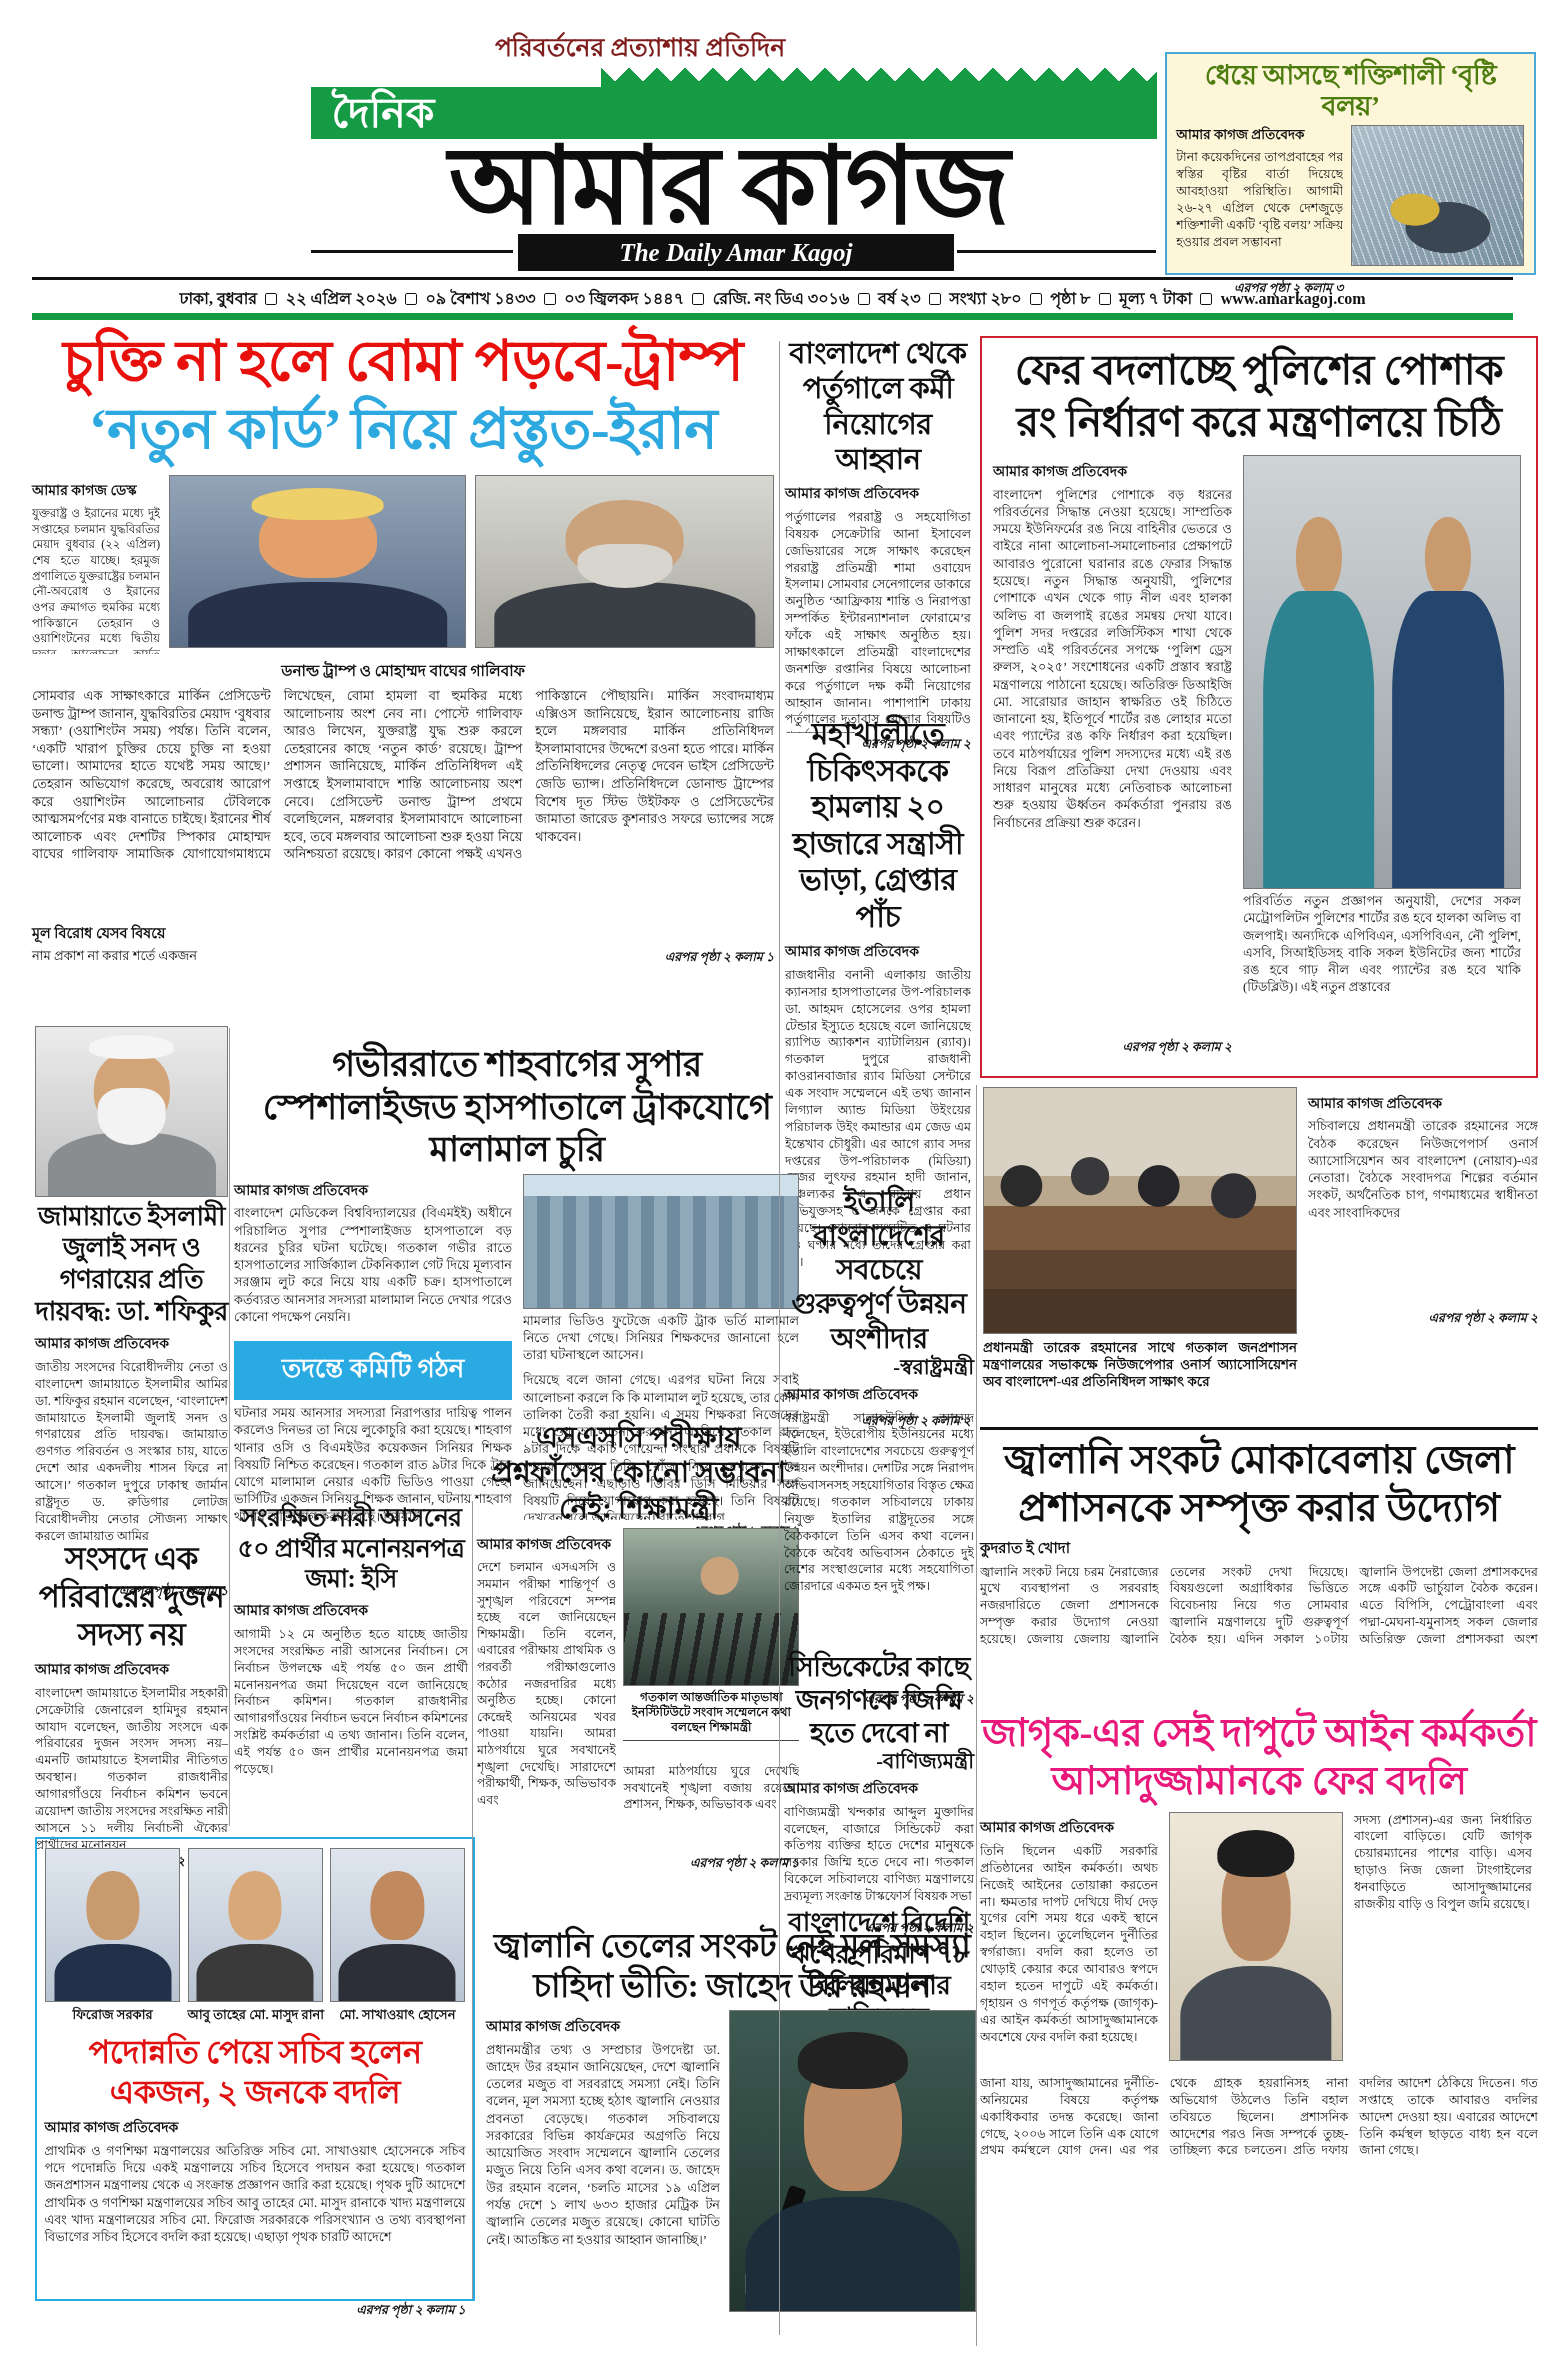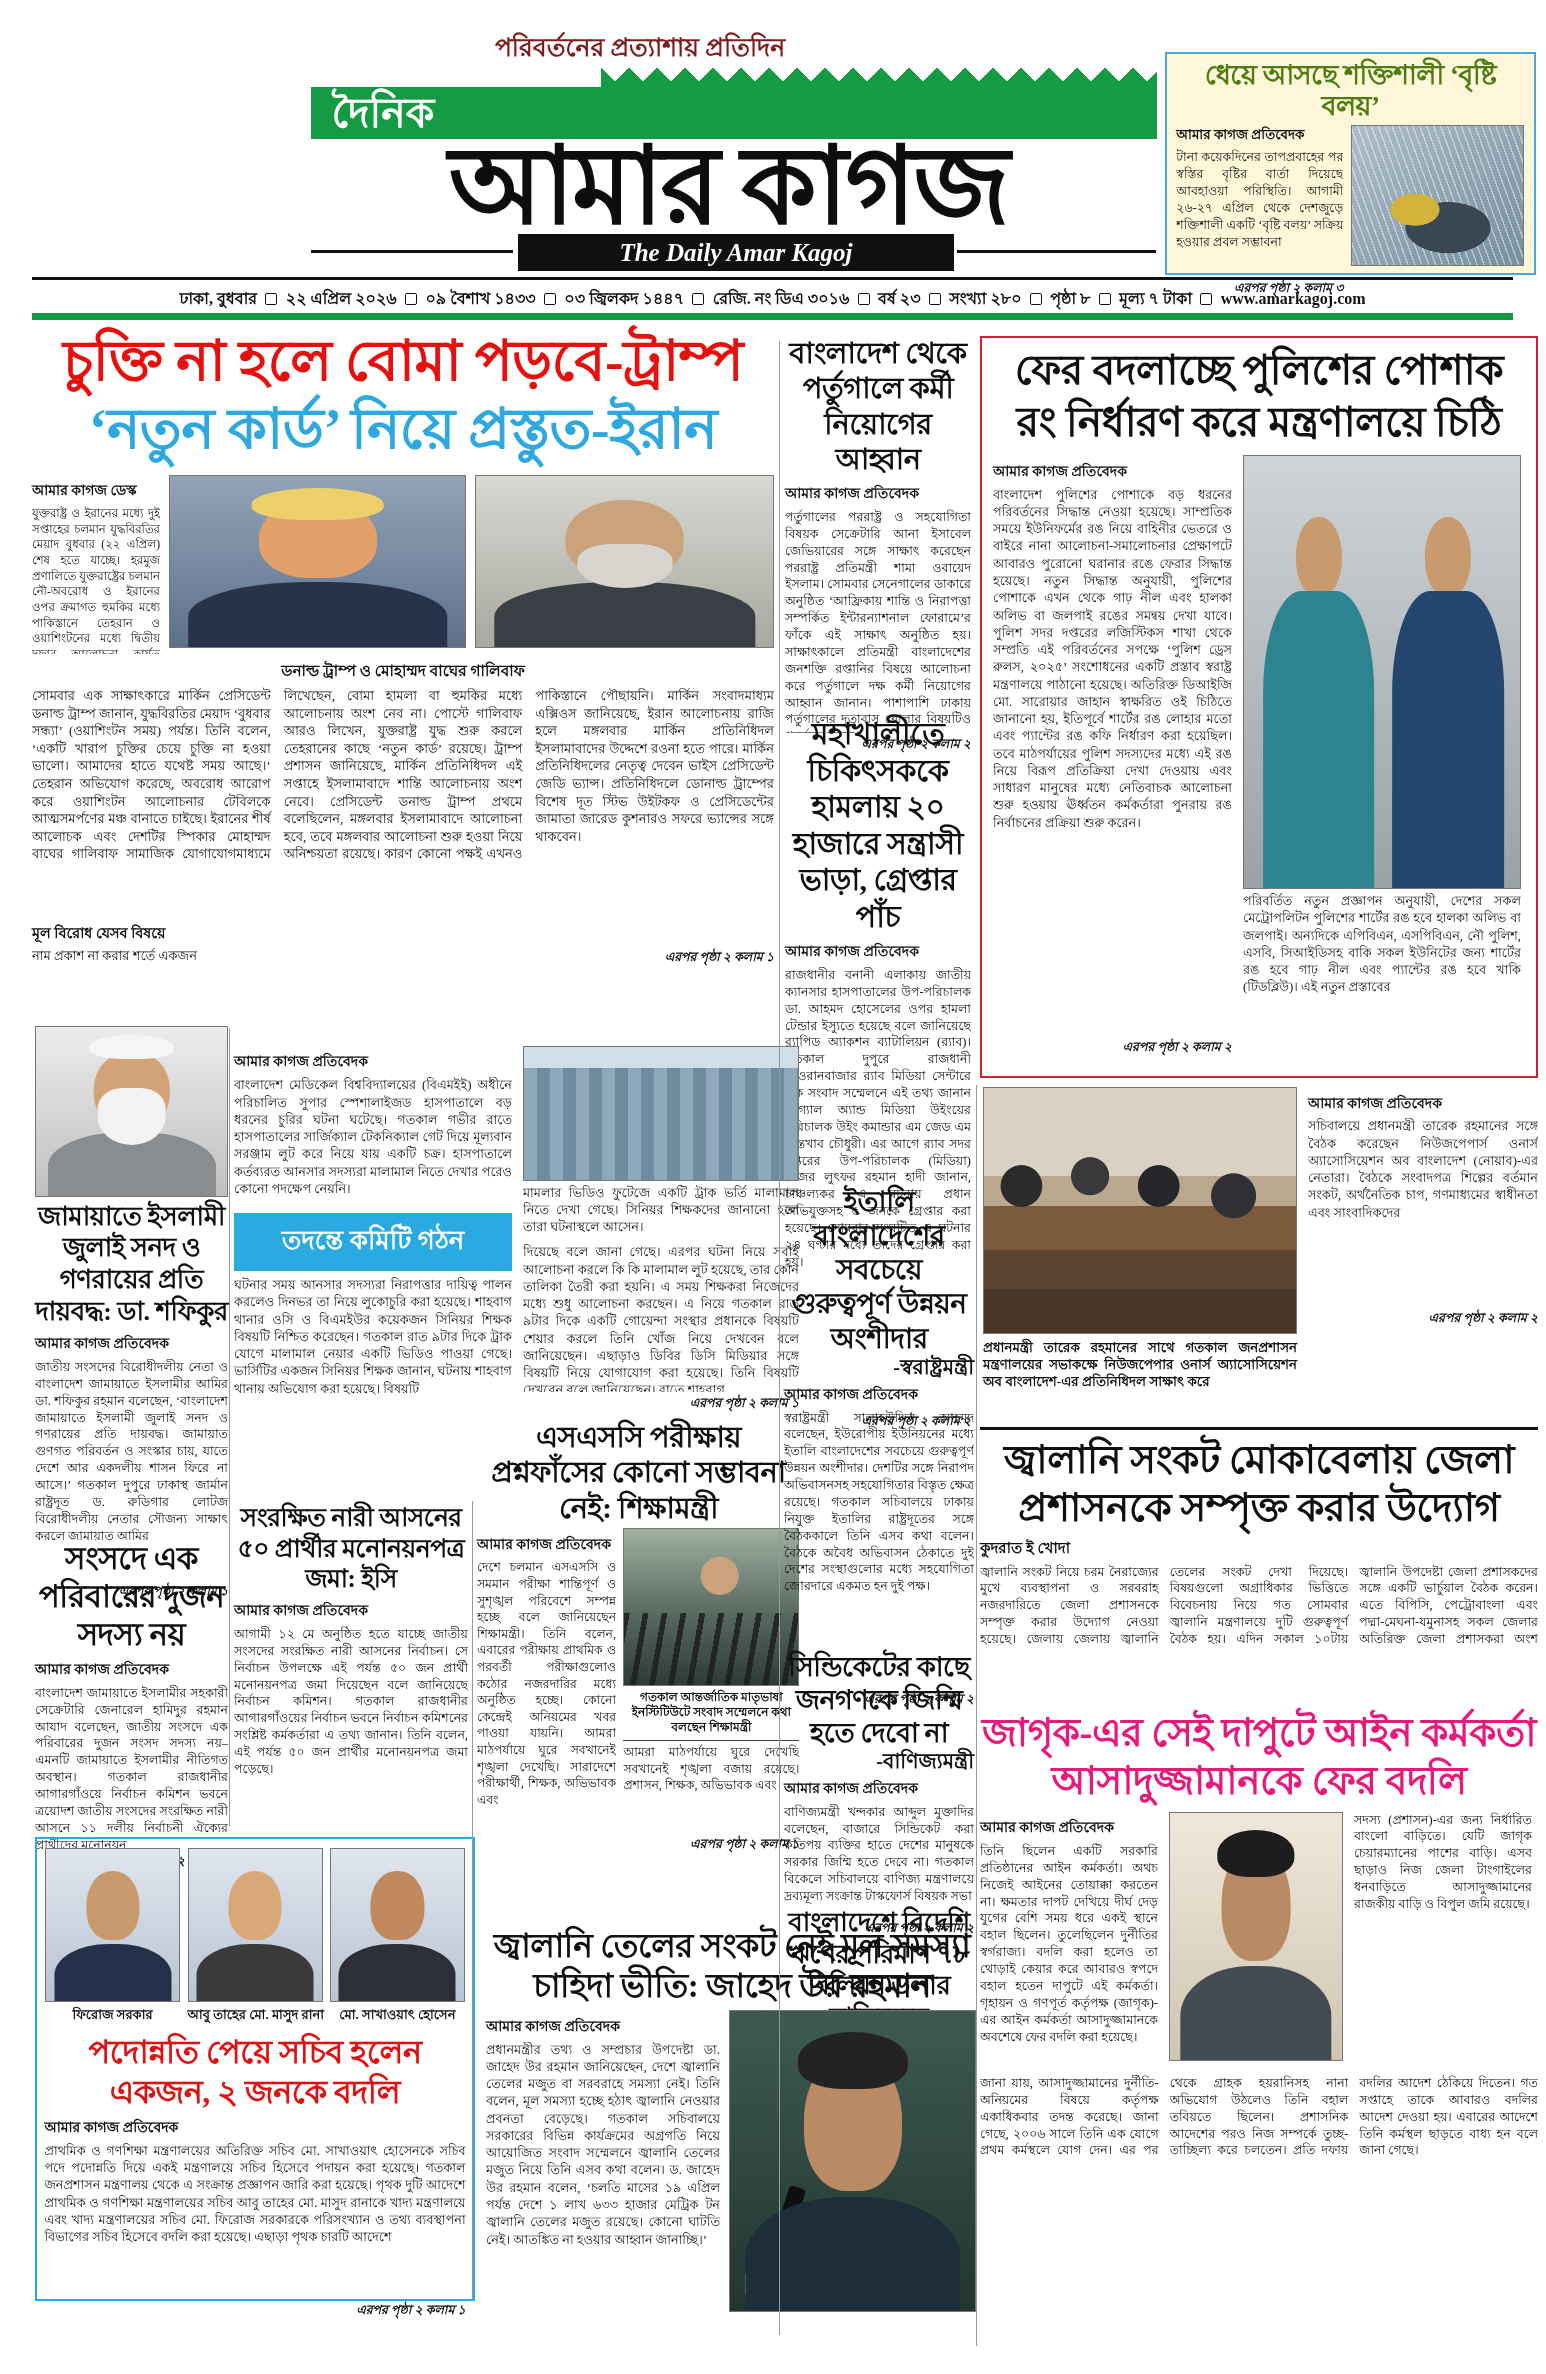--- a/index.html
+++ b/index.html
@@ -175,21 +175,21 @@
 #ssc .cols{display:flex;gap:7.4px;margin-top:1.9px}
 #ssc .cl{width:139px}
 #ssc .cl .body{height:312px;font-size:12.3px}
 #ssc .cr{width:176px}
 #ph-ssc{width:176px;height:158px;background:
   radial-gradient(circle at 55% 30%,#caa27c 0 18.6px,transparent 19.5px),
   linear-gradient(#9fb0a0,#51635a 60%,#2e3a35)}
 #ph-ssc::before{content:"";position:absolute;bottom:0;left:0;right:0;height:46%;opacity:.85;
   background:repeating-linear-gradient(100deg,#1d1d1d 0 5.6px,transparent 5.6px 18.6px)}
 #ssc .cap{font-size:12px;font-weight:bold;text-align:center;line-height:1.25;
-  border-bottom:0.9px solid #444;padding:3.7px 0 5.6px;margin-bottom:3px}
+  border-bottom:0.9px solid #444;padding:3.7px 0 5.6px;margin-bottom:22px}
 #ssc .cr .body{height:89px;font-size:12.3px}
 </style>
 </head>
 <body>
 
 <div class="page">
 
   <div class="abs" id="tagline">পরিবর্তনের প্রত্যাশায় প্রতিদিন</div>
   <div class="abs" id="grass"></div>
   <div class="abs" id="band">
@@ -319,20 +319,21 @@
           <span class="hair"></span>
         </div>
       <div class="cr">
           <div class="body" style="height:252px">সদস্য (প্রশাসন)-এর জন্য নির্ধারিত বাংলো বাড়িতে। যেটি জাগৃক চেয়ারম্যানের পাশের বাড়ি। এসব ছাড়াও নিজ জেলা টাংগাইলের ধনবাড়িতে আসাদুজ্জামানের রাজকীয় বাড়ি ও বিপুল জমি রয়েছে।</div>
         </div>
     </div>
     <div class="body bottom">জানা যায়, আসাদুজ্জামানের দুর্নীতি-অনিয়মের বিষয়ে কর্তৃপক্ষ একাধিকবার তদন্ত করেছে। জানা গেছে, ২০০৬ সালে তিনি এক যোগে প্রথম কর্মস্থলে যোগ দেন। এর পর থেকে গ্রাহক হয়রানিসহ নানা অভিযোগ উঠলেও তিনি বহাল তবিয়তে ছিলেন। প্রশাসনিক আদেশের পরও নিজ সম্পর্কে তুচ্ছ-তাচ্ছিল্য করে চলতেন। প্রতি দফায় বদলির আদেশ ঠেকিয়ে দিতেন। গত সপ্তাহে তাকে আবারও বদলির আদেশ দেওয়া হয়। এবারের আদেশে তিনি কর্মস্থল ছাড়তে বাধ্য হন বলে জানা গেছে।</div>
   </div>
 
   <div class="abs" id="hospital">
+    <div class="hl">গভীররাতে শাহবাগের সুপার স্পেশালাইজড হাসপাতালে ট্রাকযোগে মালামাল চুরি</div>
     <div class="cols">
       <div class="cl">
         <div class="byline">আমার কাগজ প্রতিবেদক</div>
         <div class="body" style="height:128px">বাংলাদেশ মেডিকেল বিশ্ববিদ্যালয়ের (বিএমইই) অধীনে পরিচালিত সুপার স্পেশালাইজড হাসপাতালে বড় ধরনের চুরির ঘটনা ঘটেছে। গতকাল গভীর রাতে হাসপাতালের সার্জিক্যাল টেকনিক্যাল গেট দিয়ে মূল্যবান সরঞ্জাম লুট করে নিয়ে যায় একটি চক্র। হাসপাতালে কর্তব্যরত আনসার সদস্যরা মালামাল নিতে দেখার পরেও কোনো পদক্ষেপ নেয়নি।</div>
         <div id="bluebox">তদন্তে কমিটি গঠন</div>
         <div class="body" style="height:130px">ঘটনার সময় আনসার সদস্যরা নিরাপত্তার দায়িত্ব পালন করলেও দিনভর তা নিয়ে লুকোচুরি করা হয়েছে। শাহবাগ থানার ওসি ও বিএমইউর কয়েকজন সিনিয়র শিক্ষক বিষয়টি নিশ্চিত করেছেন। গতকাল রাত ৯টার দিকে ট্রাক যোগে মালামাল নেয়ার একটি ভিডিও পাওয়া গেছে। ভার্সিটির একজন সিনিয়র শিক্ষক জানান, ঘটনায় শাহবাগ থানায় অভিযোগ করা হয়েছে। বিষয়টি</div>
       </div>
       <div class="cr">
         <div class="photo" id="ph-building"></div>
         <div class="body" style="height:56px;margin-top:3.7px">মামলার ভিডিও ফুটেজে একটি ট্রাক ভর্তি মালামাল নিতে দেখা গেছে। সিনিয়র শিক্ষকদের জানানো হলে তারা ঘটনাস্থলে আসেন।</div>

